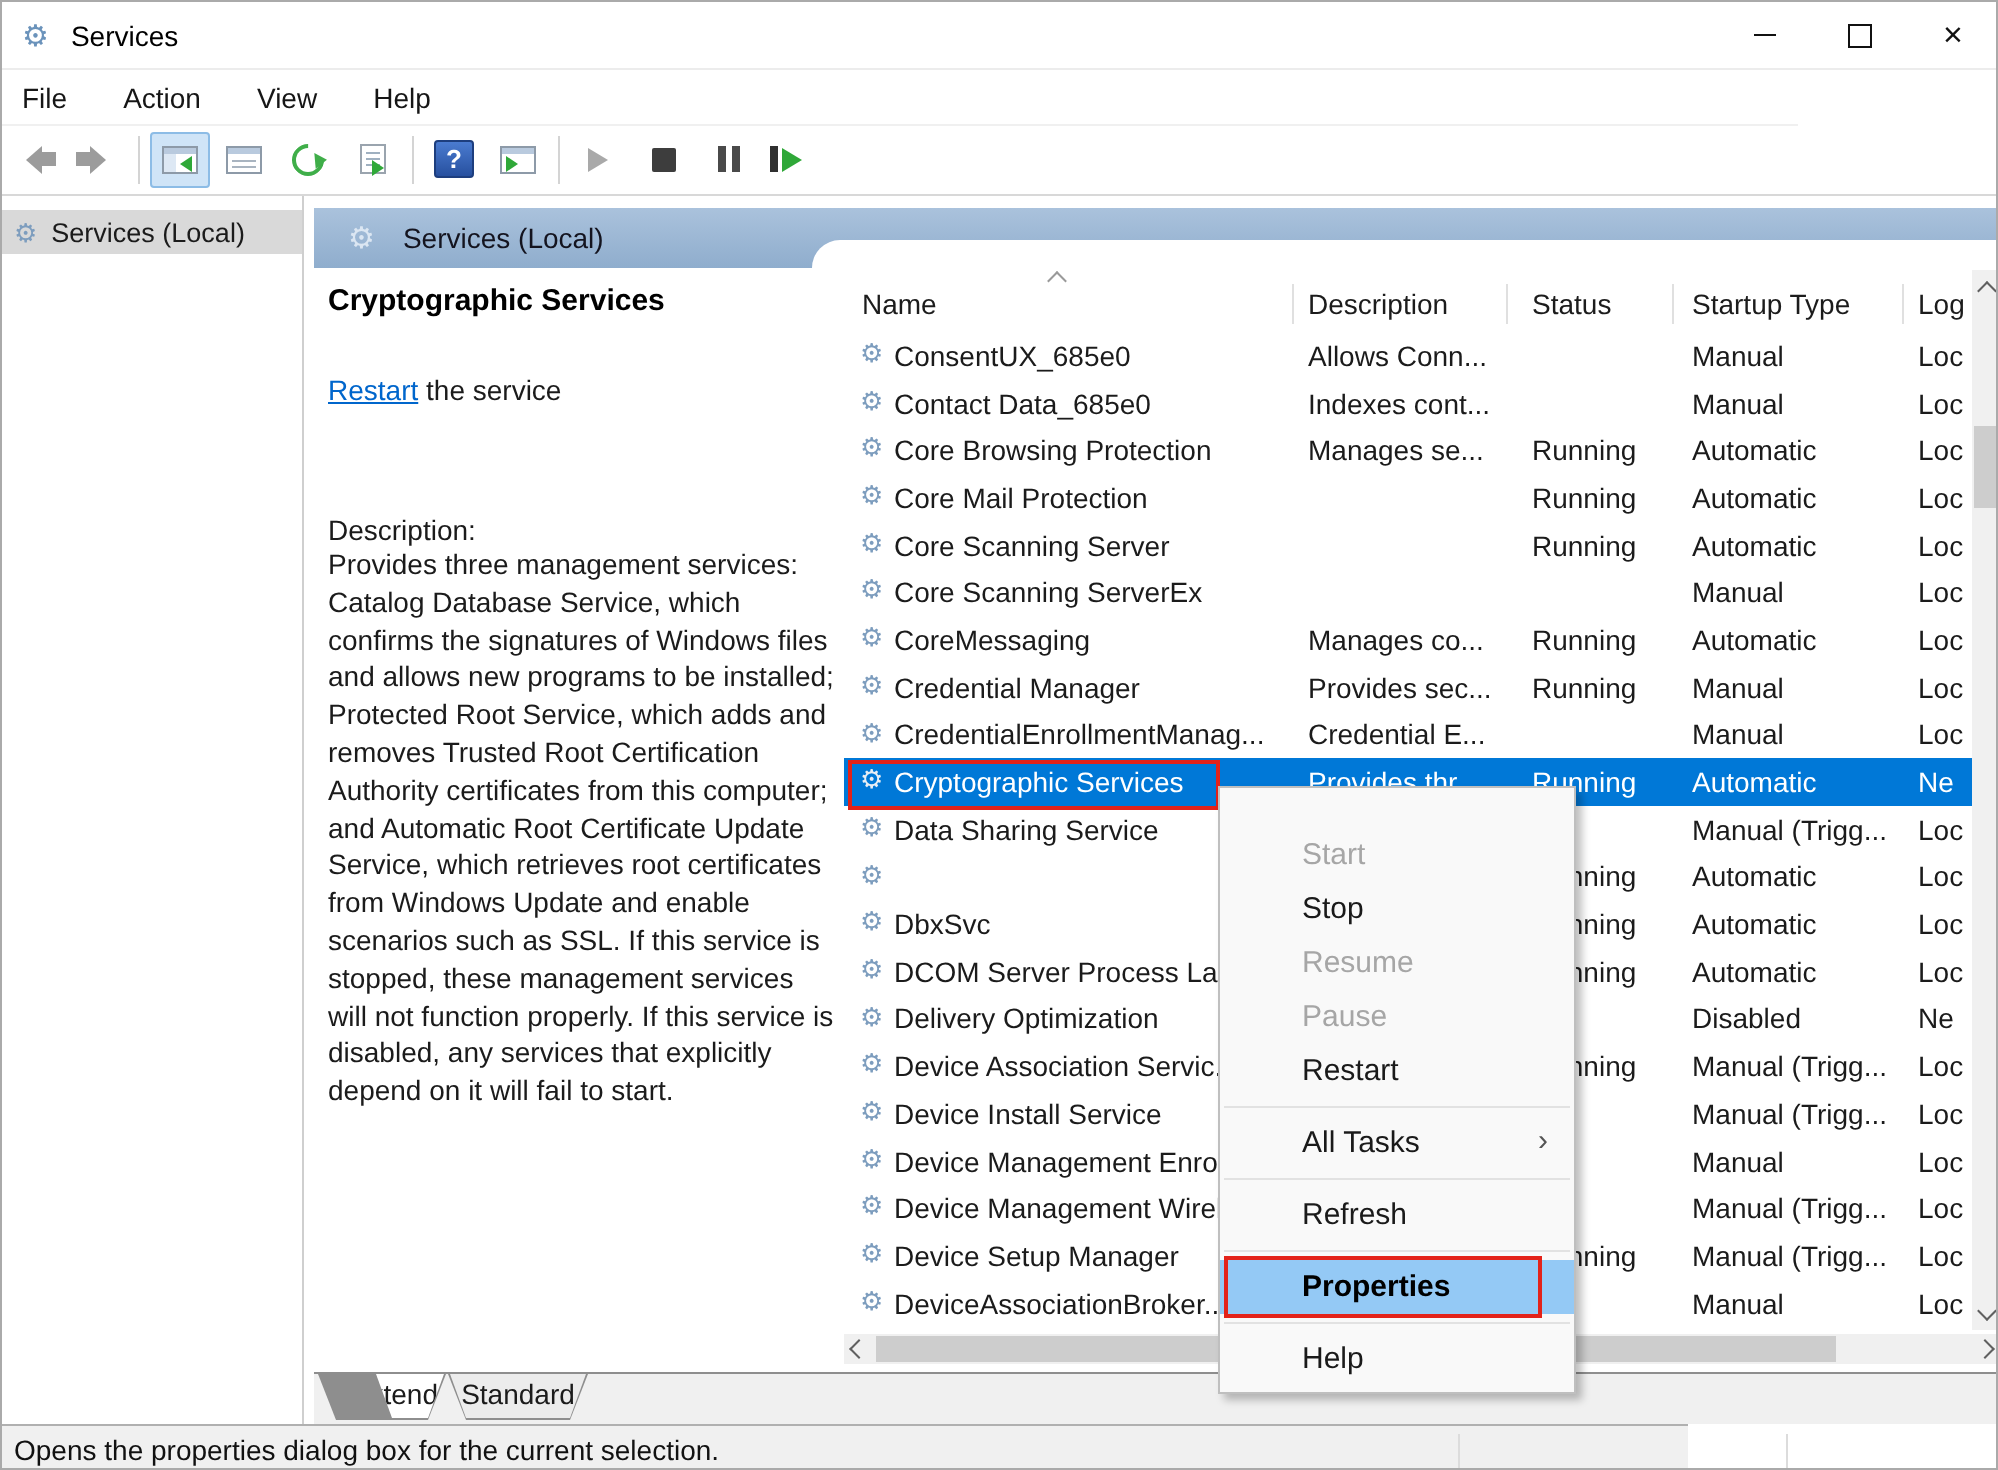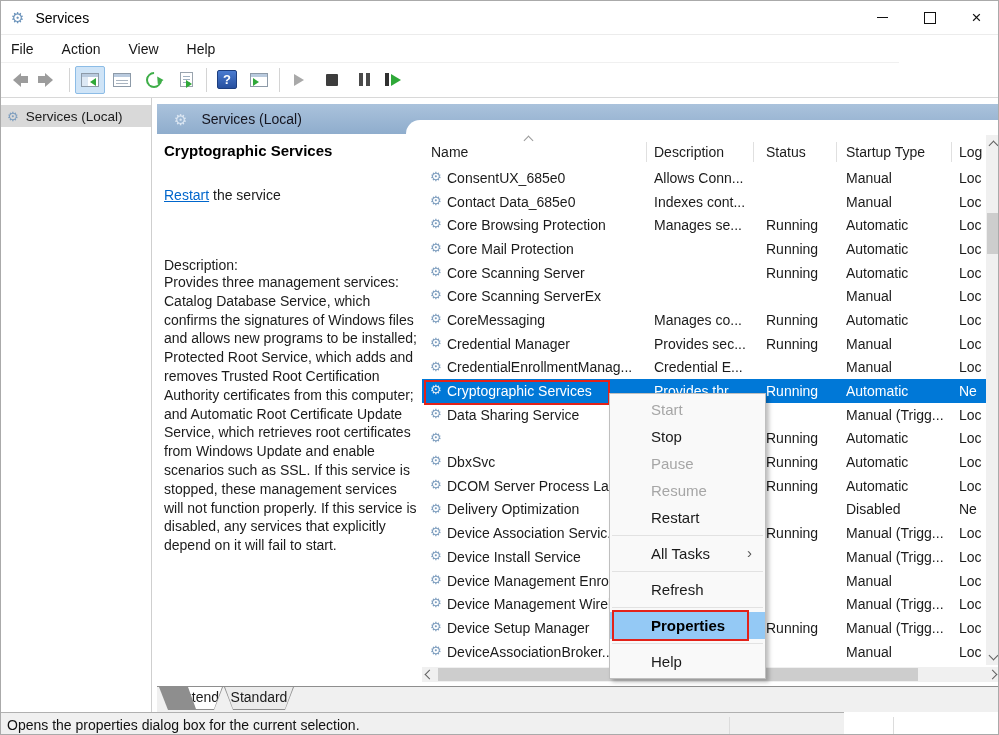--- a/index.html
+++ b/index.html
@@ -97,21 +97,21 @@
   .tab{position:absolute;top:0;height:23px;}
   .tab .shape{position:absolute;inset:0;background:#8e8e8e;clip-path:polygon(0 0,100% 0,calc(100% - 9px) 100%,9px 100%);}
   .tab .fill{position:absolute;left:1px;right:1px;top:0;bottom:1px;clip-path:polygon(0 0,100% 0,calc(100% - 8px) 100%,8px 100%);display:flex;align-items:flex-start;justify-content:center;font-size:14px;padding-top:2px;}
   .tab.active .fill{background:#fff;margin-left:28px;}
   .tab.inactive .fill{background:#ececec;}
   
   .statusbar{position:absolute;left:0;top:711px;width:843px;height:24px;background:#f0f0f0;border-top:1px solid #b0b0b0;box-sizing:border-box;display:flex;align-items:center;}
   .statusbar .txt{font-size:14px;margin-left:6px;color:#111;}
   .sb-sep{position:absolute;top:4px;width:1px;height:17px;background:#dcdcdc;}
   
-  .ctx-menu{position:absolute;left:608px;top:392px;width:157px;box-sizing:border-box;background:#f9f9f9;border:1px solid #bfbfbf;box-shadow:3px 3px 4px rgba(0,0,0,0.25);padding:2px 0 3px 0;z-index:50;}
+  .ctx-menu{position:absolute;left:608px;top:392px;width:179px;box-sizing:border-box;background:#f9f9f9;border:1px solid #bfbfbf;box-shadow:3px 3px 4px rgba(0,0,0,0.25);padding:20px 0 3px 0;z-index:50;}
   .menu-item{position:relative;height:27px;display:flex;align-items:center;padding-left:41px;font-size:15px;color:#1a1a1a;}
   .menu-item.disabled{color:#a6a6a6;}
   .menu-item.bold .mi-label{font-weight:bold;color:#000;}
   .menu-item.highlighted{background:#94c9f5;}
   .menu-item .sub-arrow{display:none;position:absolute;right:13px;top:4px;font-size:15px;color:#555;}
   .menu-item.has-sub .sub-arrow{display:block;}
   .menu-item.annotated::after{content:"";position:absolute;left:2px;right:16px;top:-2px;bottom:-2px;border:2px solid #e32219;}
   .menu-sep{height:1px;background:#e2e2e2;margin:4px 2px;}
   
   .annot-name-box{position:absolute;left:423px;top:379px;width:186px;height:25px;border:2px solid #e32219;box-sizing:border-box;z-index:40;}
@@ -463,25 +463,25 @@
   <div class="ctx-menu">
       <div class="menu-item disabled">
       <span class="mi-label">Start</span>
 
     </div>
       <div class="menu-item">
       <span class="mi-label">Stop</span>
 
     </div>
       <div class="menu-item disabled">
+      <span class="mi-label">Resume</span>
+
+    </div>
+      <div class="menu-item disabled">
       <span class="mi-label">Pause</span>
-
-    </div>
-      <div class="menu-item disabled">
-      <span class="mi-label">Resume</span>
 
     </div>
       <div class="menu-item">
       <span class="mi-label">Restart</span>
 
     </div>
       <div class="menu-sep"></div>
       <div class="menu-item has-sub">
       <span class="mi-label">All Tasks</span>
       <span class="sub-arrow">›</span>

